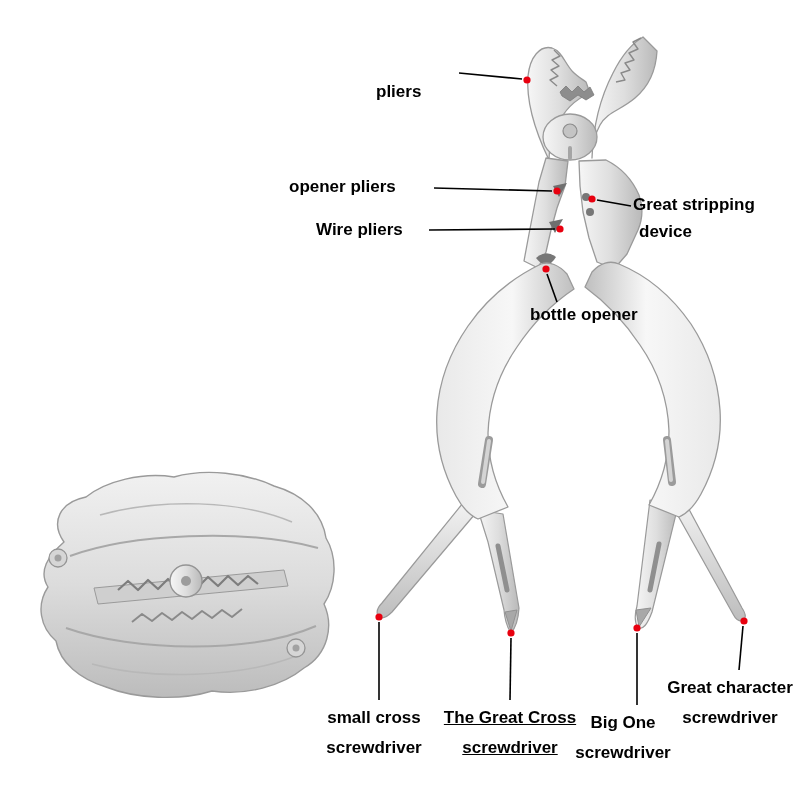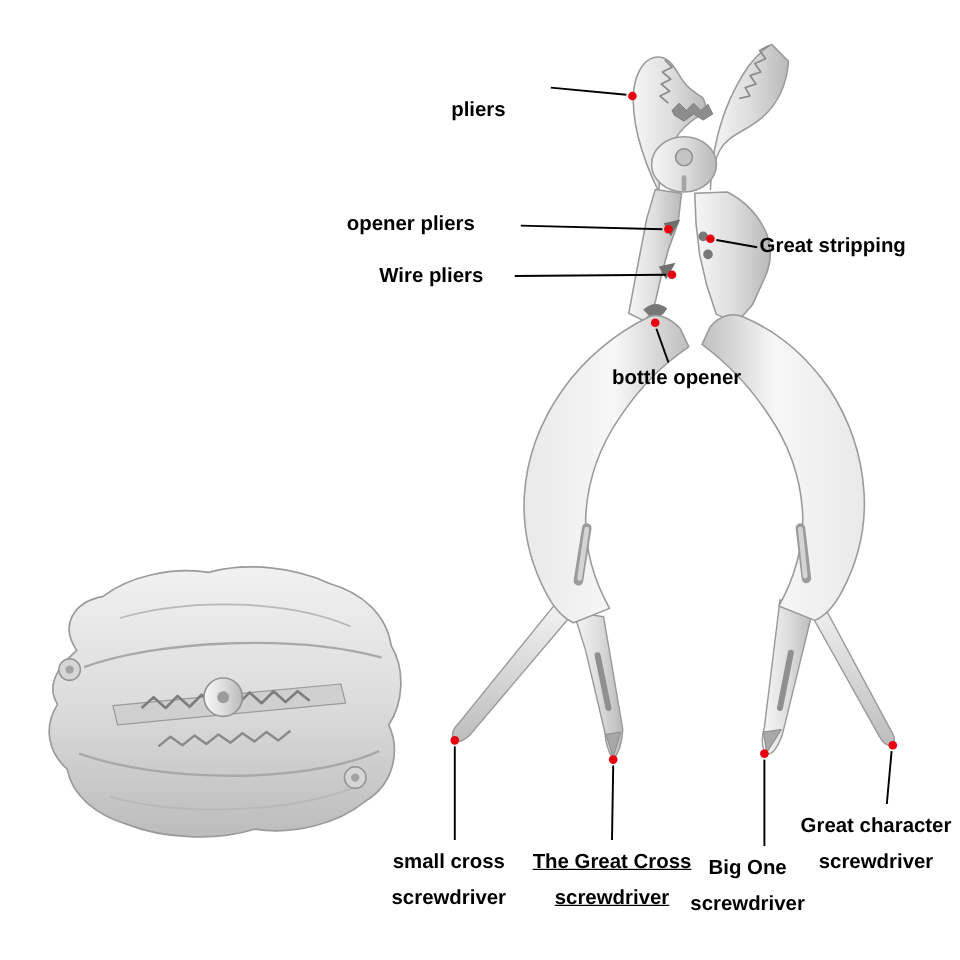--- a/index.html
+++ b/index.html
@@ -148,25 +148,26 @@
     <circle cx="744" cy="621" r="3.6"></circle>
   </g>
 </svg>
 
 <div class="callout" id="c-pliers" style="left:376px;top:61px;margin-top:20px;">pliers</div>
 
 <div class="callout" id="c-cutting" style="left:289px;top:176px;">opener pliers</div>
 
 <div class="callout" id="c-stripping" style="left:633px;top:191px;line-height:27px;">
   <span class="l1">Great stripping</span>
+  <span class="l2">device</span>
 </div>
 
 <div class="callout" id="c-wirepliers" style="left:316px;top:219px;">Wire pliers</div>
 
-<div class="callout" id="c-bottle" style="left:510px;top:304px;text-align:center;">bottle opener</div>
+<div class="callout" id="c-bottle" style="left:530px;top:304px;text-align:center;">bottle opener</div>
 
 <div class="callout two-line" id="c-smallcross" style="left:324px;top:703px;width:100px;">
   <span class="l1">small cross</span>
   <span class="l2">screwdriver</span>
 </div>
 
 <div class="callout two-line" id="c-greatcross" style="left:441px;top:703px;width:138px;text-decoration:underline;">
   <span class="l1">The Great Cross</span>
   <span class="l2">screwdriver</span>
 </div>

